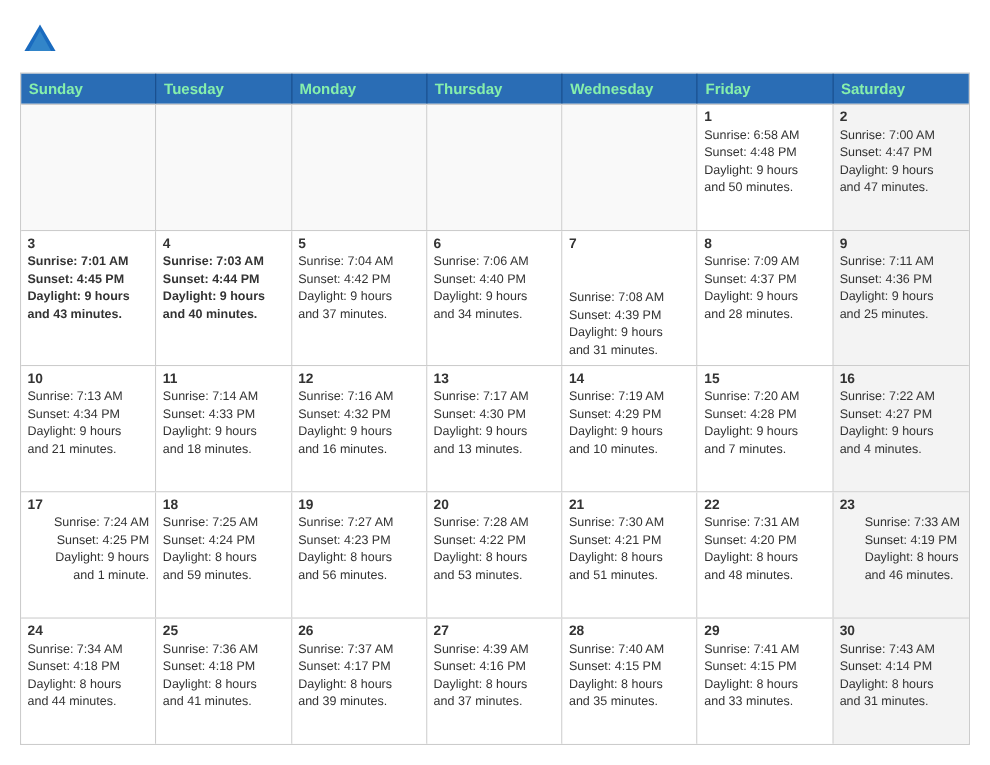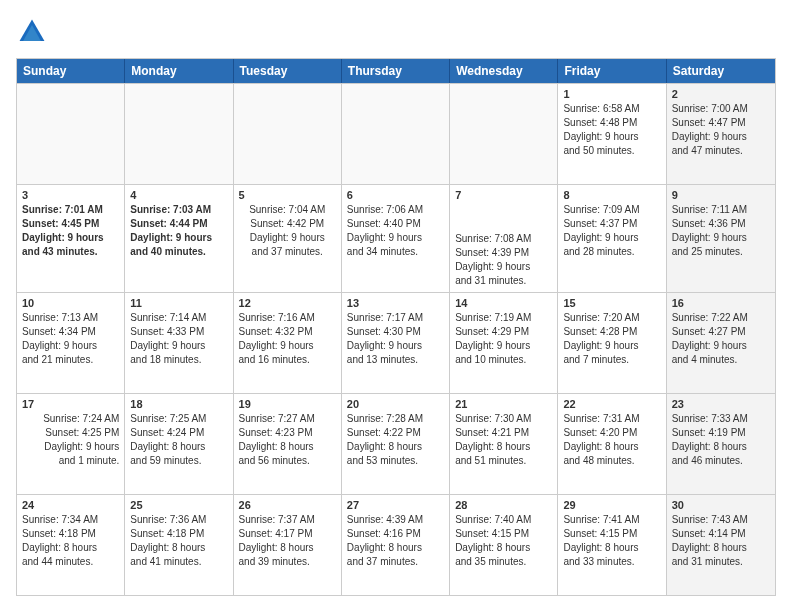--- a/index.html
+++ b/index.html
@@ -64,21 +64,21 @@
       display: flex;
       flex-direction: column;
       border: 1px solid #ccc;
     }
     .cal-header {
       display: grid;
       grid-template-columns: repeat(7, 1fr);
       background: #2a6db5;
     }
     .cal-header-cell {
-      color: #ffffff;
+      color: #86efac;
       font-size: 12px;
       font-weight: bold;
       padding: 5px 6px;
       text-align: left;
       border-right: 1px solid #1a5090;
     }
     .cal-header-cell:last-child { border-right: none; }
     .cal-body {
       flex: 1;
       display: flex;
@@ -130,22 +130,22 @@
     </div>
     <div class="title-block">
       <div class="month-title"></div>
       <div class="location"></div>
     </div>
   </div>
 
   <div class="calendar">
     <div class="cal-header" id="cal-header">
         <div class="cal-header-cell">Sunday</div>
+        <div class="cal-header-cell">Tuesday</div>
         <div class="cal-header-cell">Monday</div>
-        <div class="cal-header-cell">Tuesday</div>
         <div class="cal-header-cell">Thursday</div>
         <div class="cal-header-cell">Wednesday</div>
         <div class="cal-header-cell">Friday</div>
         <div class="cal-header-cell">Saturday</div>
       </div>
     <div class="cal-body" id="cal-body">
         <div class="cal-row">
           <div class="cal-cell empty"></div>
           <div class="cal-cell empty"></div>
           <div class="cal-cell empty"></div>
@@ -176,21 +176,21 @@
           </div>
           <div class="cal-cell">
             <span class="day-num">4</span>
             <div class="cell-info" style="white-space: pre-line; font-weight: bold;">Sunrise: 7:03 AM
 Sunset: 4:44 PM
 Daylight: 9 hours
 and 40 minutes.</div>
           </div>
           <div class="cal-cell">
             <span class="day-num">5</span>
-            <div class="cell-info" style="white-space: pre-line; text-align: center;">Sunrise: 7:04 AM
+            <div class="cell-info" style="white-space: pre-line;">Sunrise: 7:04 AM
 Sunset: 4:42 PM
 Daylight: 9 hours
 and 37 minutes.</div>
           </div>
           <div class="cal-cell">
             <span class="day-num">6</span>
             <div class="cell-info" style="white-space: pre-line;">Sunrise: 7:06 AM
 Sunset: 4:40 PM
 Daylight: 9 hours
 and 34 minutes.</div>
@@ -306,21 +306,21 @@
           </div>
           <div class="cal-cell">
             <span class="day-num">22</span>
             <div class="cell-info" style="white-space: pre-line;">Sunrise: 7:31 AM
 Sunset: 4:20 PM
 Daylight: 8 hours
 and 48 minutes.</div>
           </div>
           <div class="cal-cell shaded">
             <span class="day-num">23</span>
-            <div class="cell-info" style="white-space: pre-line;">Sunrise: 7:33 AM
+            <div class="cell-info" style="white-space: pre-line; margin-left: 20px;">Sunrise: 7:33 AM
 Sunset: 4:19 PM
 Daylight: 8 hours
 and 46 minutes.</div>
           </div>
         </div>
         <div class="cal-row">
           <div class="cal-cell">
             <span class="day-num">24</span>
             <div class="cell-info" style="white-space: pre-line;">Sunrise: 7:34 AM
 Sunset: 4:18 PM

